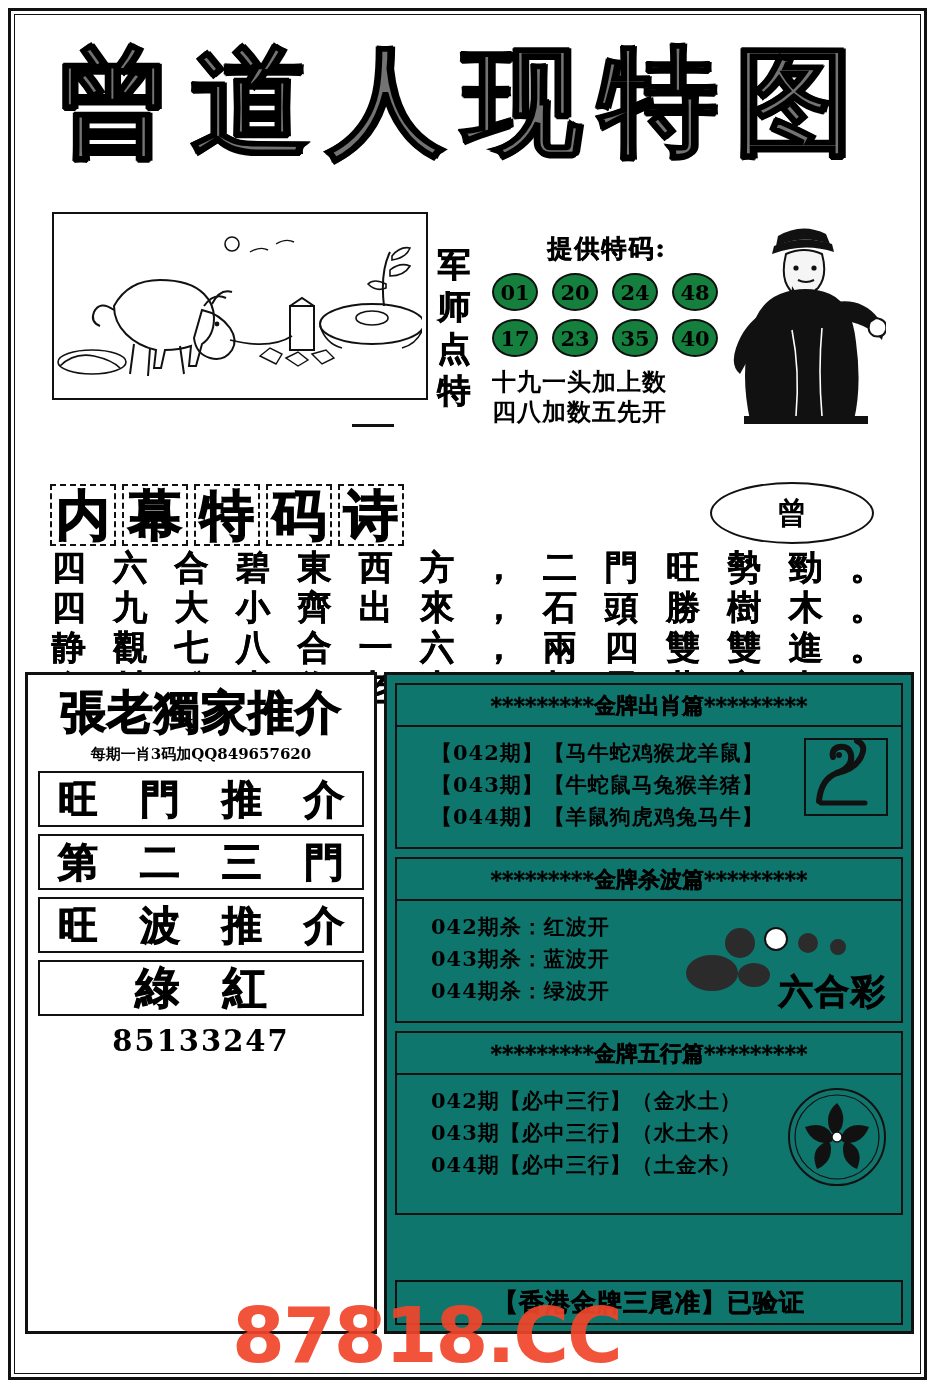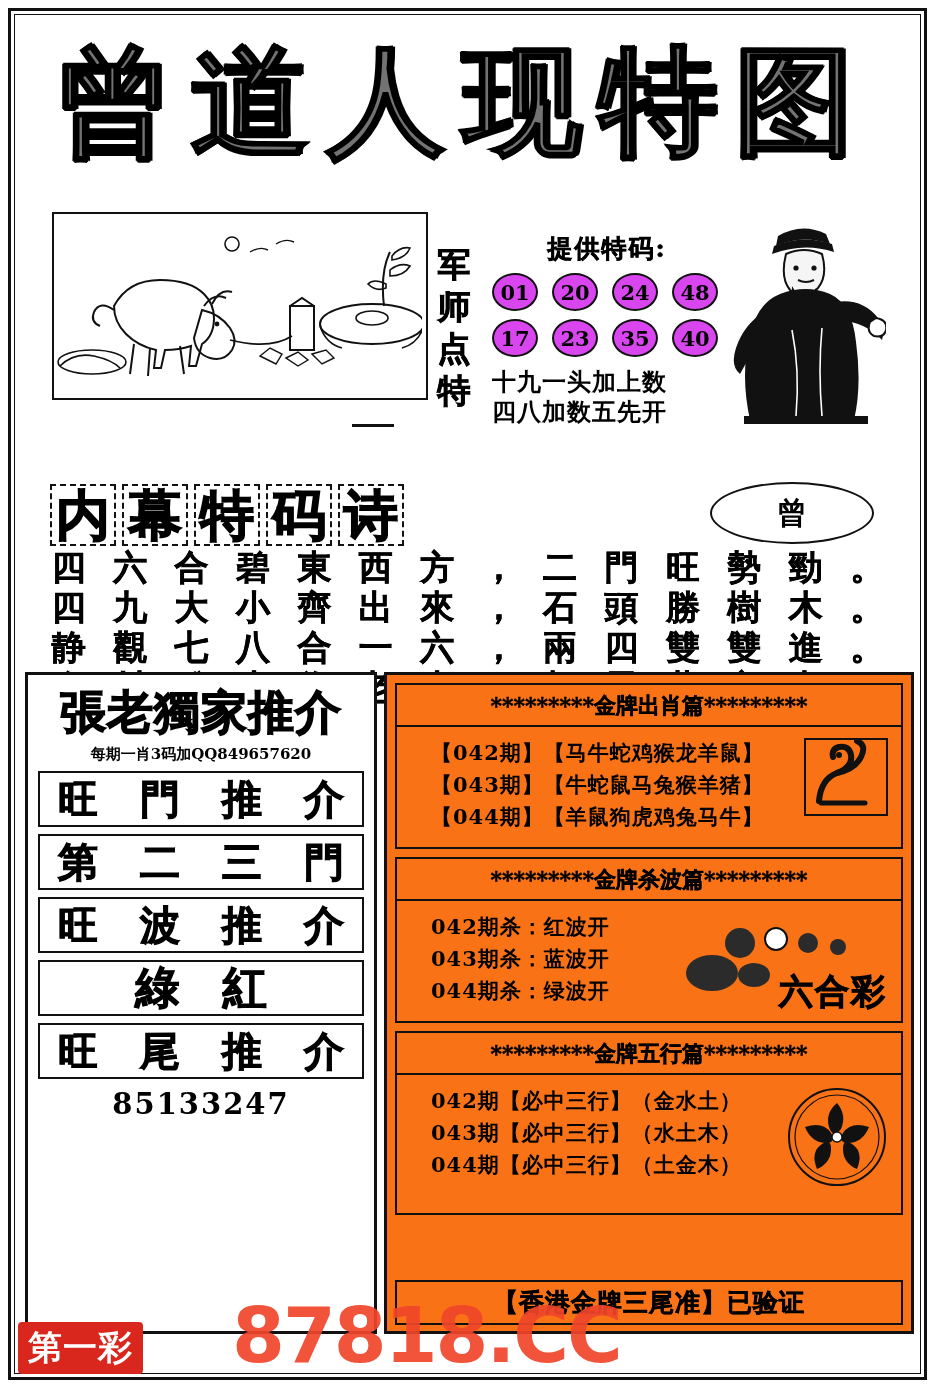--- a/index.html
+++ b/index.html
@@ -96,21 +96,21 @@
   .ball-row {
     display: flex;
     justify-content: space-between;
     margin-top: 8px;
     width: 226px;
   }
   .ball {
     width: 46px; height: 38px;
     border: 2px solid #111;
     border-radius: 50%;
-    background: #d946ef;
+    background: #15803d;
     font-family: "DejaVu Serif", serif;
     font-weight: bold;
     font-size: 21px;
     color: #000;
     display: flex;
     align-items: center;
     justify-content: center;
     box-sizing: border-box;
   }
   .poem-two {
@@ -242,21 +242,21 @@
     margin-top: 8px;
   }
 
   
   .right-col {
     position: absolute;
     left: 384px; top: 672px;
     width: 530px; height: 662px;
     border: 3px solid #111;
     box-sizing: border-box;
-    background: #f97316;
+    background: #0f766e;
   }
   .sec {
     margin: 8px 8px;
     border: 2px solid #111;
     box-sizing: border-box;
     position: relative;
   }
   .sec-title {
     text-align: center;
     font-family: "DejaVu Serif", serif;
@@ -522,21 +522,20 @@
 
   </div>
 
   <div class="left-col">
     <div class="zhanglao">張老獨家推介</div>
     <div class="qq-line">每期一肖3码加QQ849657620</div>
     <div class="lbox">旺 門 推 介</div>
     <div class="lbox">第 二 三 門</div>
     <div class="lbox">旺 波 推 介</div>
     <div class="lbox sm">綠    紅</div>
-    <div class="lbox">旺 尾 推 介</div>
     <div class="phone">85133247</div>
   </div>
 
   <div class="right-col">
 
     <div class="sec">
       <div class="sec-title stars">*********金牌出肖篇*********</div>
       <div class="sec-body">
         <div class="row-line ind">【042期】【马牛蛇鸡猴龙羊鼠】</div>
         <div class="row-line ind">【043期】【牛蛇鼠马兔猴羊猪】</div>
@@ -586,16 +585,15 @@
             <path d="M20 42 q18 -6 26 6 q6 10 -6 10 q-14 -1 -20 -16z"></path>
           </g>
           <circle cx="52" cy="52" r="5" fill="#fff" stroke="#111" stroke-width="1.4"></circle>
         </svg>
       </div>
     </div>
 
     <div class="bottom-band">【香港金牌三尾准】已验证</div>
   </div>
 
-  <div class="wm-badge">第一彩</div>
   <div class="wm">87818.CC</div>
 
 </div>
 
 </body></html>

